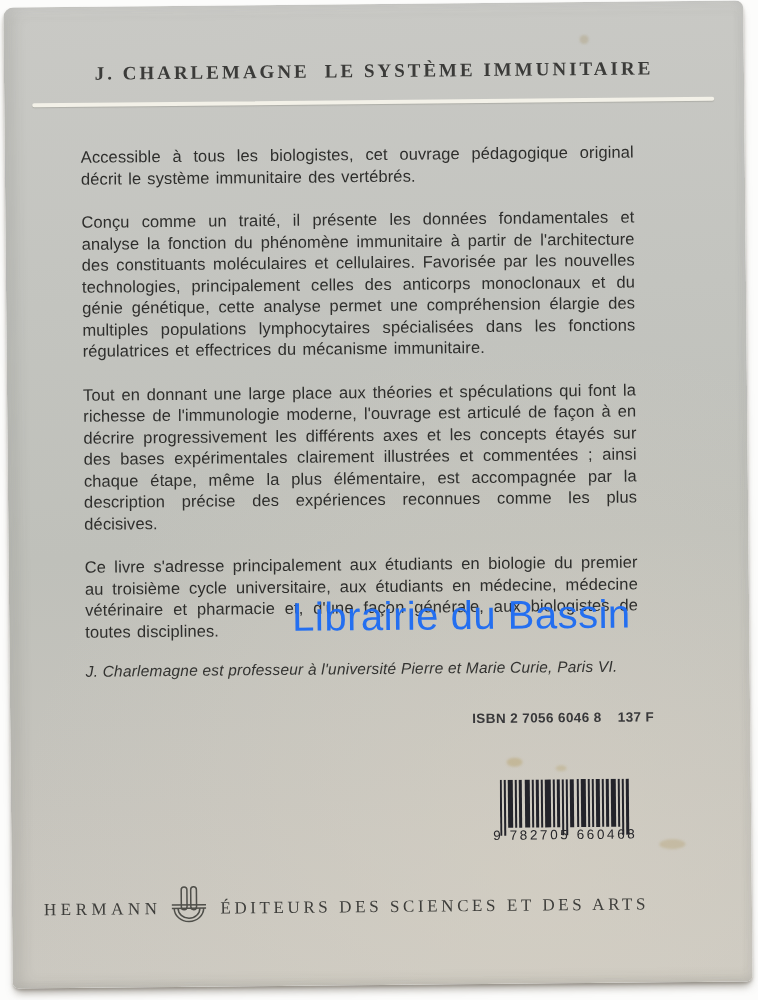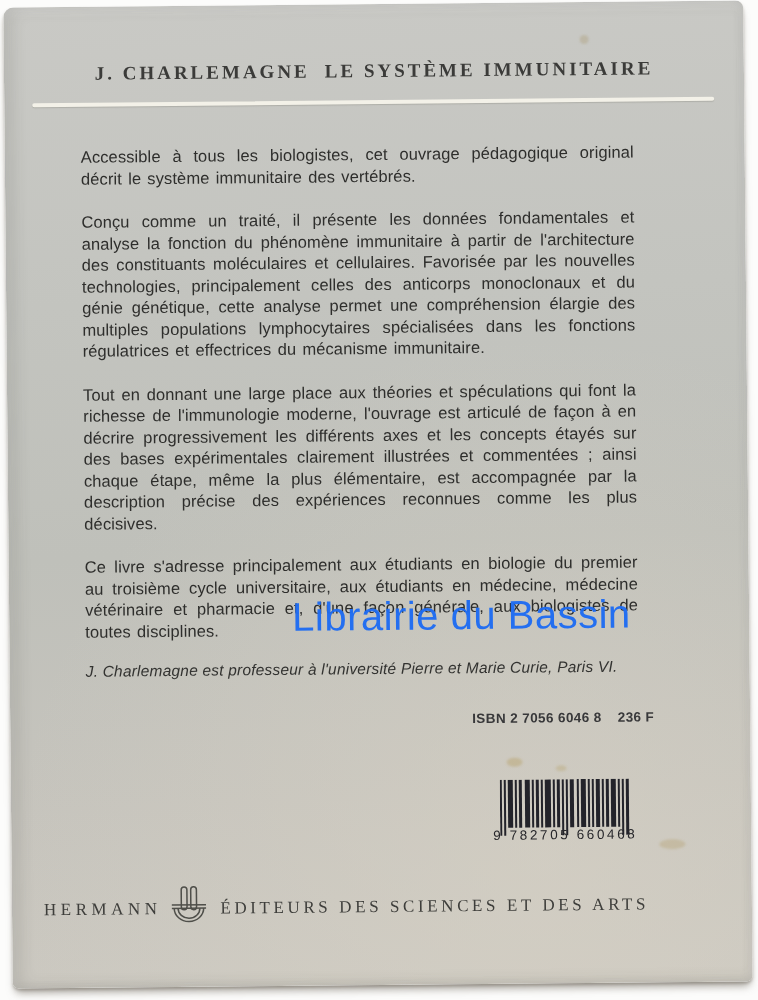--- a/index.html
+++ b/index.html
@@ -97,21 +97,21 @@
     <p>Conçu comme un traité, il présente les données fondamentales et analyse la fonction du phénomène immunitaire à partir de l'architecture des constituants moléculaires et cellulaires. Favorisée par les nouvelles technologies, principalement celles des anticorps monoclonaux et du génie génétique, cette analyse permet une compréhension élargie des multiples populations lymphocytaires spécialisées dans les fonctions régulatrices et effectrices du mécanisme immunitaire.</p>
     <p>Tout en donnant une large place aux théories et spéculations qui font la richesse de l'immunologie moderne, l'ouvrage est articulé de façon à en décrire progressivement les différents axes et les concepts étayés sur des bases expérimentales clairement illustrées et commentées ; ainsi chaque étape, même la plus élémentaire, est accompagnée par la description précise des expériences reconnues comme les plus décisives.</p>
     <p>Ce livre s'adresse principalement aux étudiants en biologie du premier au troisième cycle universitaire, aux étudiants en médecine, médecine vétérinaire et pharmacie et, d'une façon générale, aux biologistes de toutes disciplines.</p>
   </div>
 
   <div class="watermark">Librairie du Bassin</div>
 
   <div class="author-note">J. Charlemagne est professeur à l'université Pierre et Marie Curie, Paris VI.</div>
 
   <div class="isbn">
-    <span>ISBN 2 7056 6046 8</span><span class="price">236 F</span>
+    <span>ISBN 2 7056 6046 8</span><span class="price">137 F</span>
   </div>
 
   <div class="barcode-wrap">
     <svg width="130" height="58" viewBox="0 0 130 58" aria-hidden="true">
       <g fill="#23232a">
         <rect x="0" y="0" width="2" height="56"></rect>
         <rect x="4" y="0" width="2" height="56"></rect>
         <rect x="8" y="0" width="5" height="48"></rect>
         <rect x="15" y="0" width="2" height="48"></rect>
         <rect x="19" y="0" width="3" height="48"></rect>

